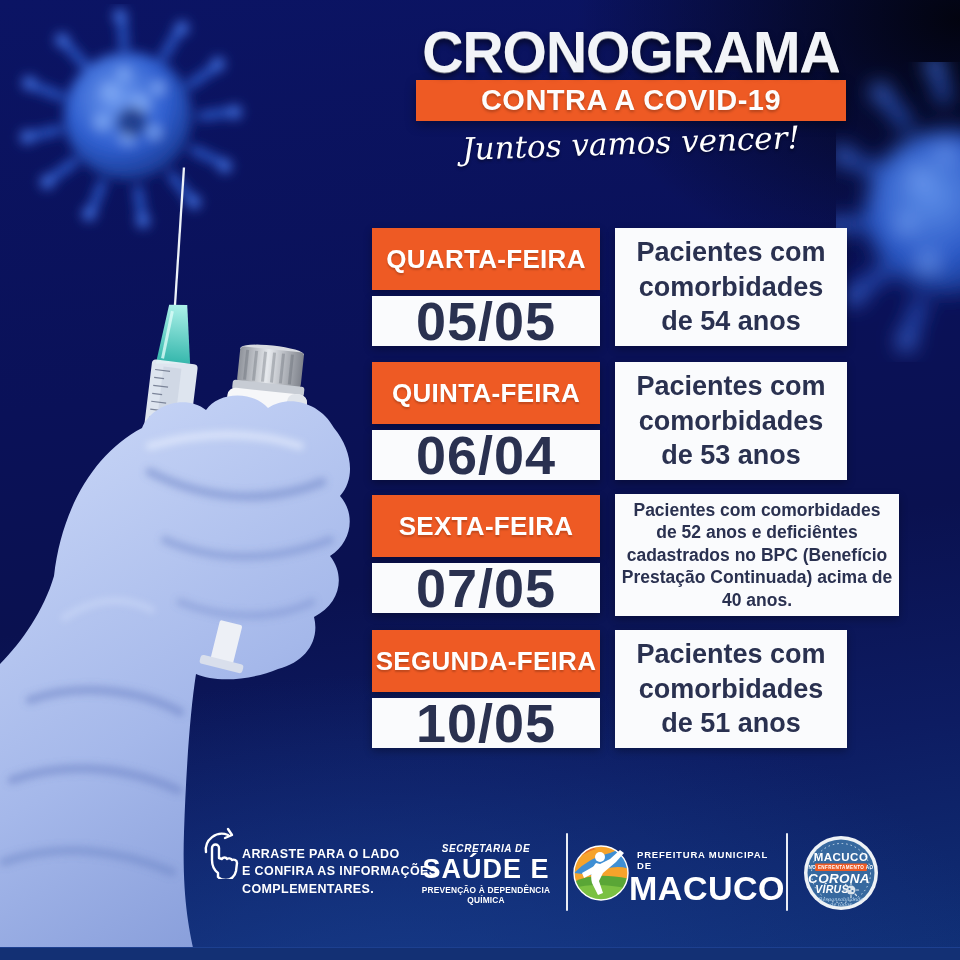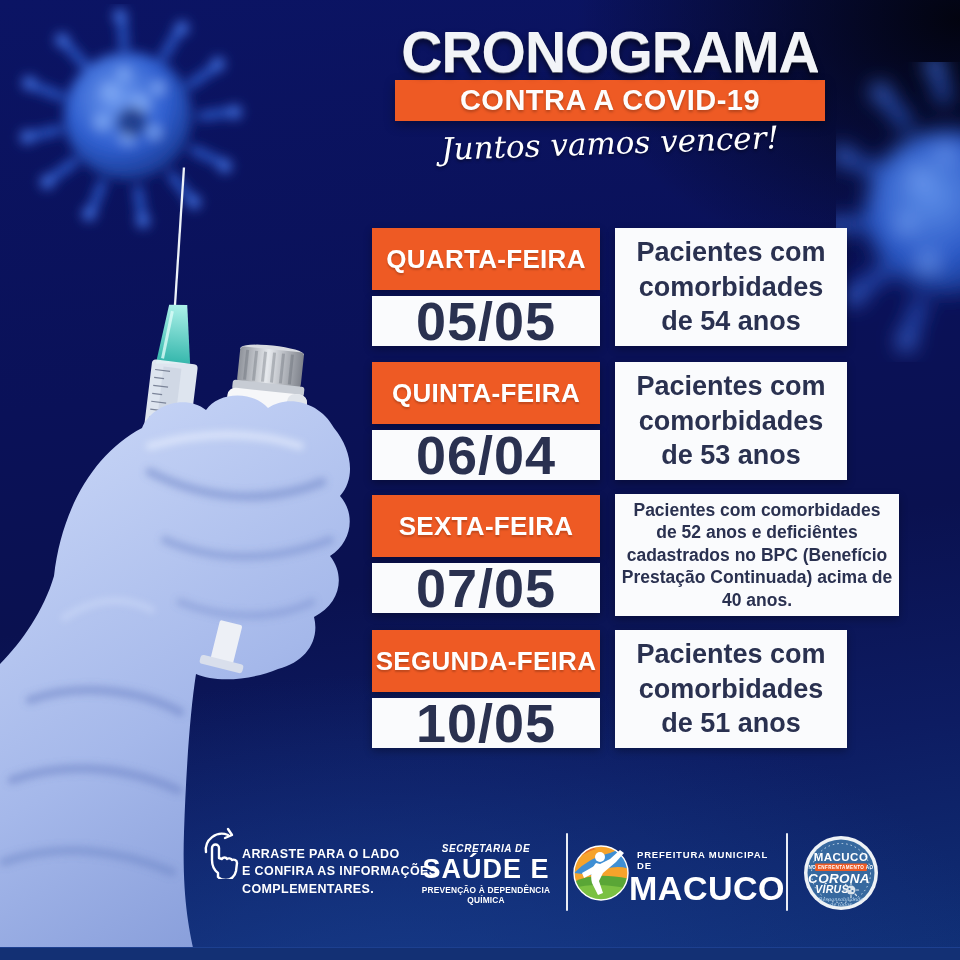--- a/index.html
+++ b/index.html
@@ -10,21 +10,21 @@
       radial-gradient(ellipse 620px 430px at 100% 2%, rgba(2,3,12,.96) 0%, rgba(2,3,12,0) 62%),
       radial-gradient(ellipse 900px 520px at 42% 108%, rgba(24,62,142,.85) 0%, rgba(24,62,142,0) 70%),
       linear-gradient(172deg,#0b1464 0%,#0a1158 38%,#0a1150 58%,#0d1c62 78%,#103076 100%);
   }
   .virus{position:absolute;}
   .virus-left{left:6px;top:4px;}
   .virus-right{left:836px;top:62px;}
   .photo{position:absolute;left:0;top:0;}
 
   
-  .header{position:absolute;left:379px;top:26px;width:462px;text-align:center;}
+  .header{position:absolute;left:400px;top:26px;width:462px;text-align:center;}
   .title-line{
     color:#f2f4f8;font-weight:900;line-height:.94;letter-spacing:-1px;
     text-shadow:0 4px 6px rgba(0,0,0,.55),0 1px 0 #b9bfcc;
   }
   .title-line.l1{font-size:57px;}
   .title-line.l2{font-size:55px;}
   .banner{
     margin:0 auto 0;width:430px;height:41px;background:var(--orange,#ee5a24);
     color:#fdfdfd;font-weight:900;font-size:29px;line-height:41px;letter-spacing:.5px;
     text-shadow:0 2px 3px rgba(0,0,0,.25);box-shadow:0 4px 10px rgba(0,0,0,.35);

